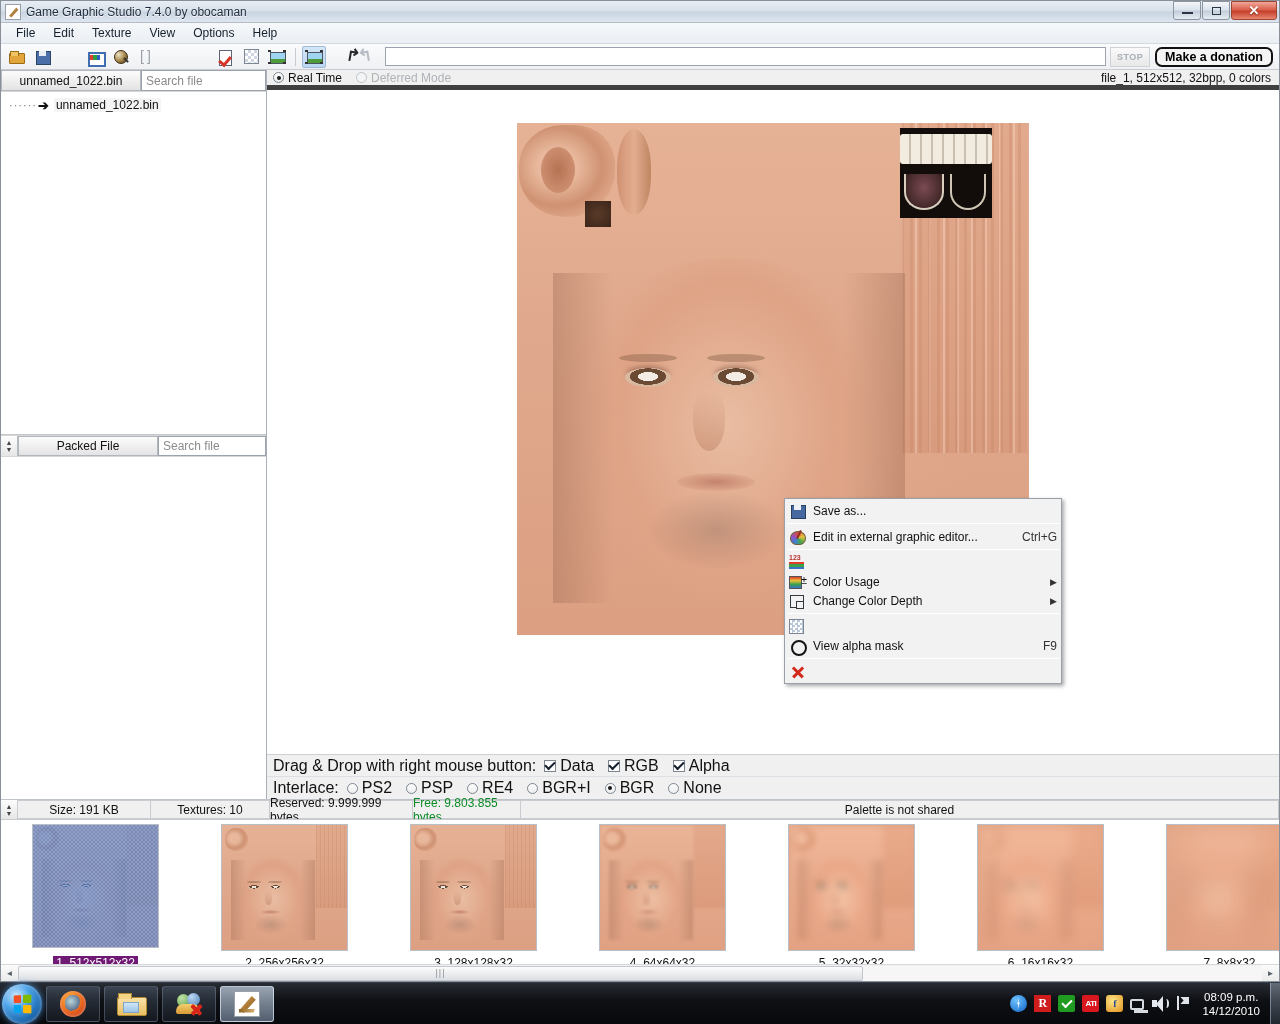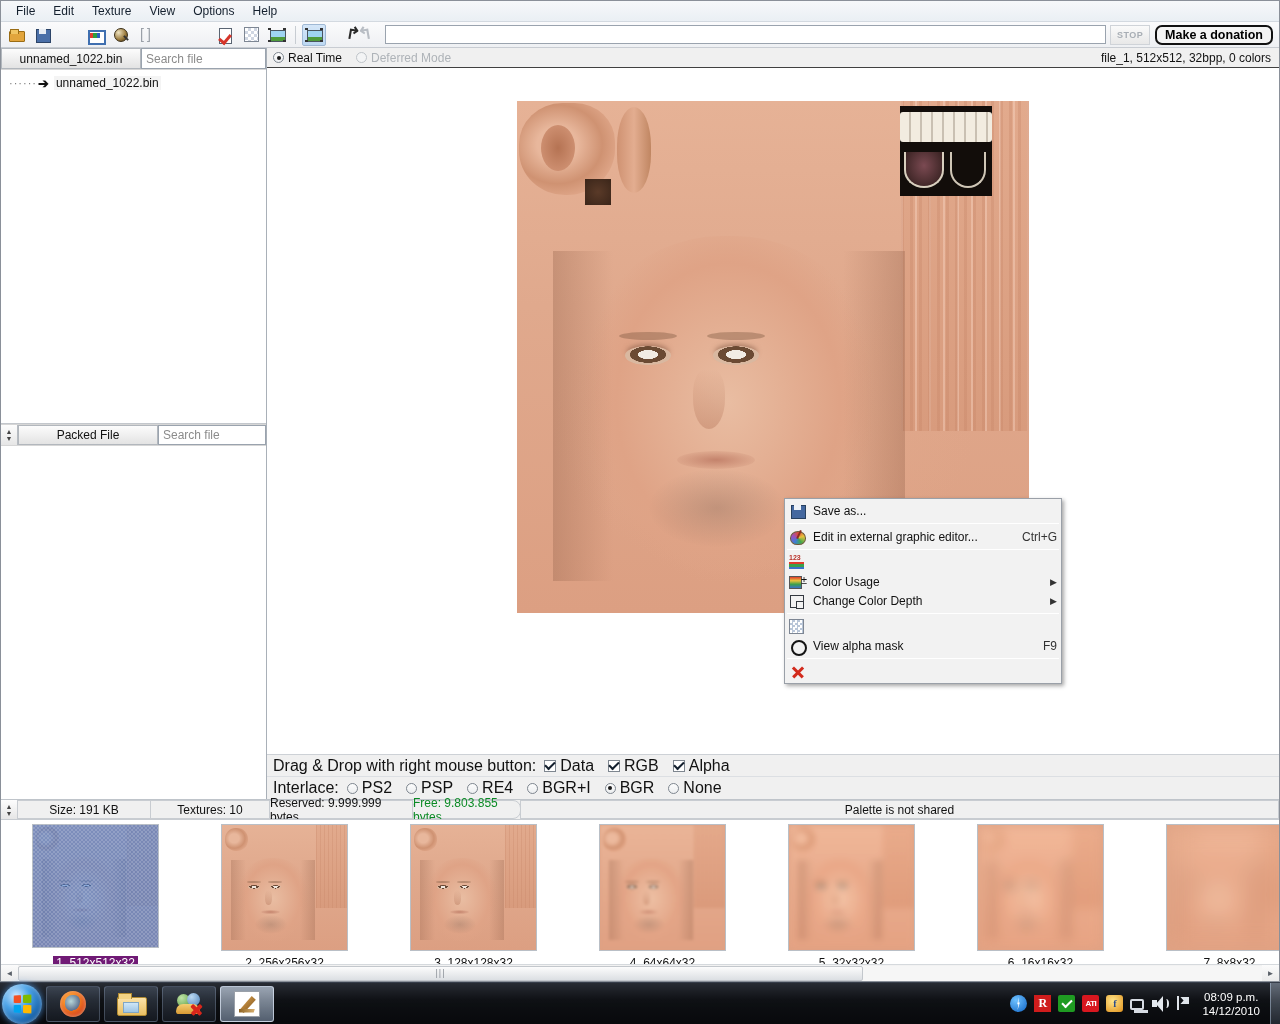--- a/index.html
+++ b/index.html
@@ -195,21 +195,21 @@
   .tree-row { display:flex; align-items:center; height:18px; font-size:12px;color:#111;}
   .tree-dash { color:#7a7a7a; letter-spacing:1px; font-size:11px; padding-left:4px;}
   .tree-arrow { font-weight:bold; color:#111; margin:0 5px 0 1px; font-size:13px;}
   .tree-label { background:#f4f4f4; padding:0 2px; }
   .pane-split { height: 1px; background:#c3c7cc; }
 
   
   .rightpane { flex: 1; display: flex; flex-direction: column; min-width: 0; }
   .rt-bar {
     height: 20px; background: #f0f0f0;
-    border-bottom: 1px solid #404040;
+    border-bottom: 5px solid #404040;
     display: flex; align-items: center; padding-left: 6px;
     font-size: 12px; color:#111;
   }
   .radio {
     width:11px;height:11px;border-radius:50%;
     border:1px solid #7e868f;background:linear-gradient(180deg,#fdfdfd,#eceef0);
     display:inline-flex;align-items:center;justify-content:center;
     margin-right:4px;flex:0 0 auto;
   }
   .radio.on::after{content:"";width:4px;height:4px;border-radius:50%;background:#1a1a1a;}
@@ -293,21 +293,21 @@
   .opt-item{display:flex;align-items:center;margin-right:14px;}
 
   
   .statusbar{height:20px;display:flex;align-items:stretch;background:#f0f0f0;
              border-top:1px solid #bfc4ca;}
   .st-spin{width:17px;background:linear-gradient(180deg,#fdfdfd,#e6e6e6);
     border-right:1px solid #c0c5cb;display:flex;flex-direction:column;align-items:center;justify-content:center;
     font-size:7px;color:#444;line-height:7px;}
   .st-cell{border:1px solid #c8ccd1;background:#f0f0f0;display:flex;align-items:center;justify-content:center;
     font-size:12px;color:#111;margin:0 0 0 -1px;}
-  .st-cell.green{color:#0a8a24;border-radius:8px;}
+  .st-cell.green{color:#0a8a24;}
 
   
   .thumbs{height:162px;background:#fff;border-top:1px solid #c8ccd1;position:relative;overflow:hidden;}
   .thumb-row{display:flex;height:150px;padding:4px 0 0 0;}
   .thumb{width:189px;display:flex;flex-direction:column;align-items:center;flex:0 0 189px;}
   .tb-img{border:1px solid #b9bfc6;position:relative;overflow:hidden;background:#dda183;}
   .tb-cap{margin-top:5px;font-size:12px;color:#111;padding:0 3px;white-space:nowrap;}
   .tb-cap.sel{background:#701a75;color:#fff;margin-top:8px;}
 
   
@@ -484,20 +484,35 @@
     background:linear-gradient(180deg,rgba(190,205,225,.40),rgba(90,105,125,.30));
     border-left:1px solid rgba(190,210,235,.45);}
 </style>
 </head>
 <body>
 
 <div id="app">
 
   <div id="window">
 
+    <div class="titlebar">
+      <div class="title-icon"></div>
+      <div class="title-text">Game Graphic Studio 7.4.0 by obocaman</div>
+      <div class="wbtns">
+        <div class="wbtn">
+            <span class="dash"></span>
+          </div>
+        <div class="wbtn">
+            <span class="sq"></span>
+          </div>
+        <div class="wbtn close">
+            <span>✕</span>
+          </div>
+      </div>
+    </div>
 
     <div class="menubar">
       <div class="mi">File</div>
       <div class="mi">Edit</div>
       <div class="mi">Texture</div>
       <div class="mi">View</div>
       <div class="mi">Options</div>
       <div class="mi">Help</div>
     </div>
 

